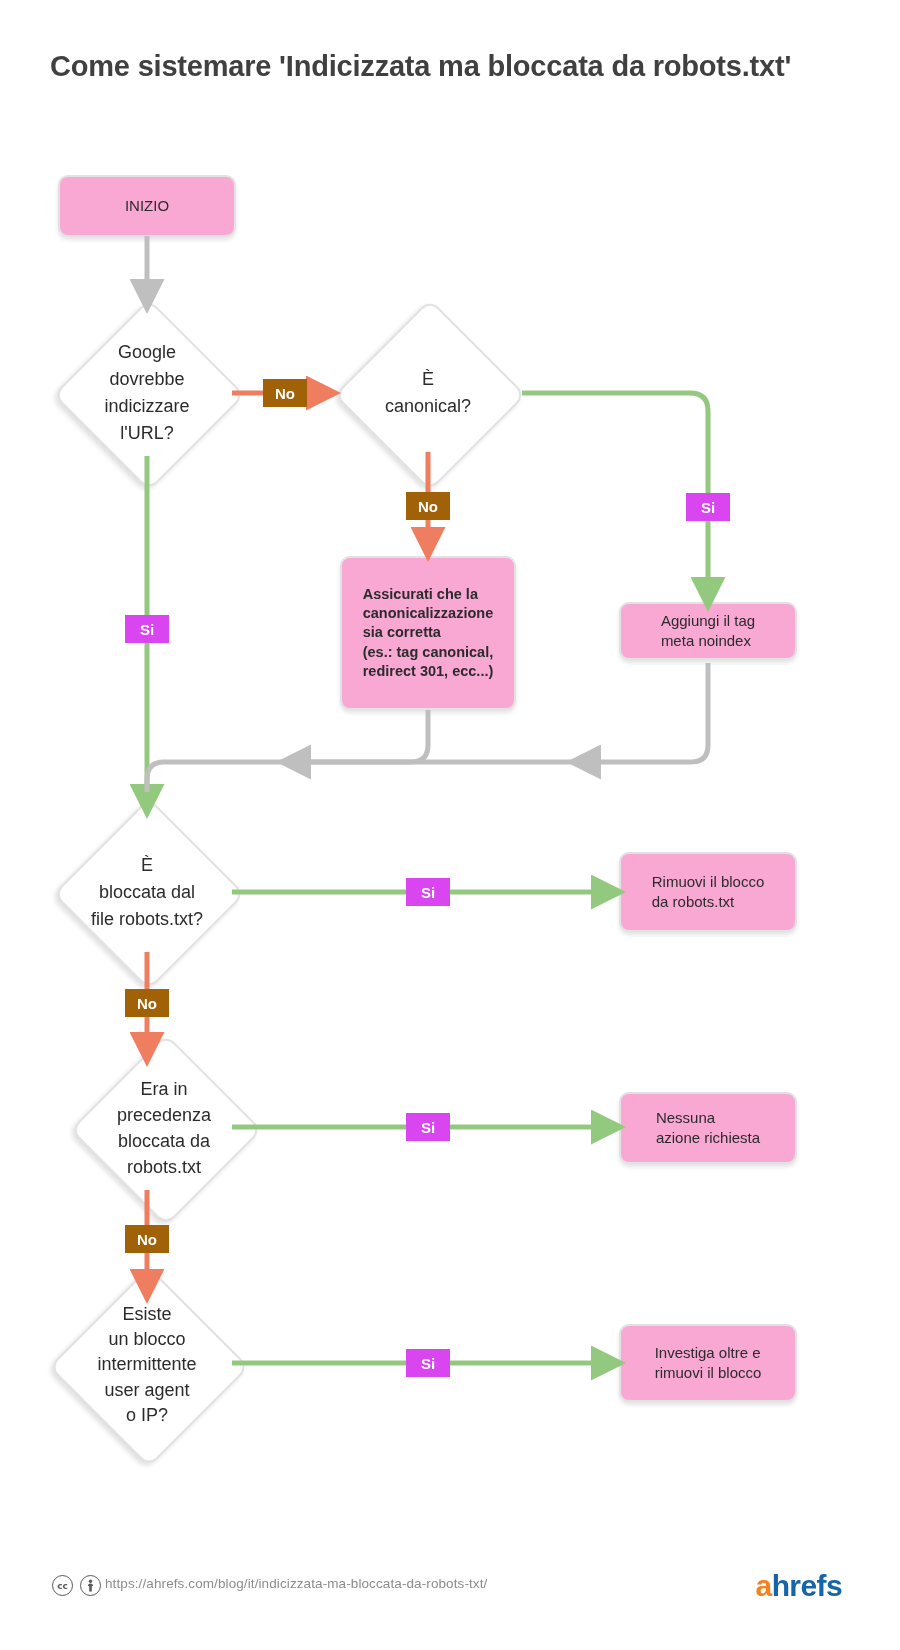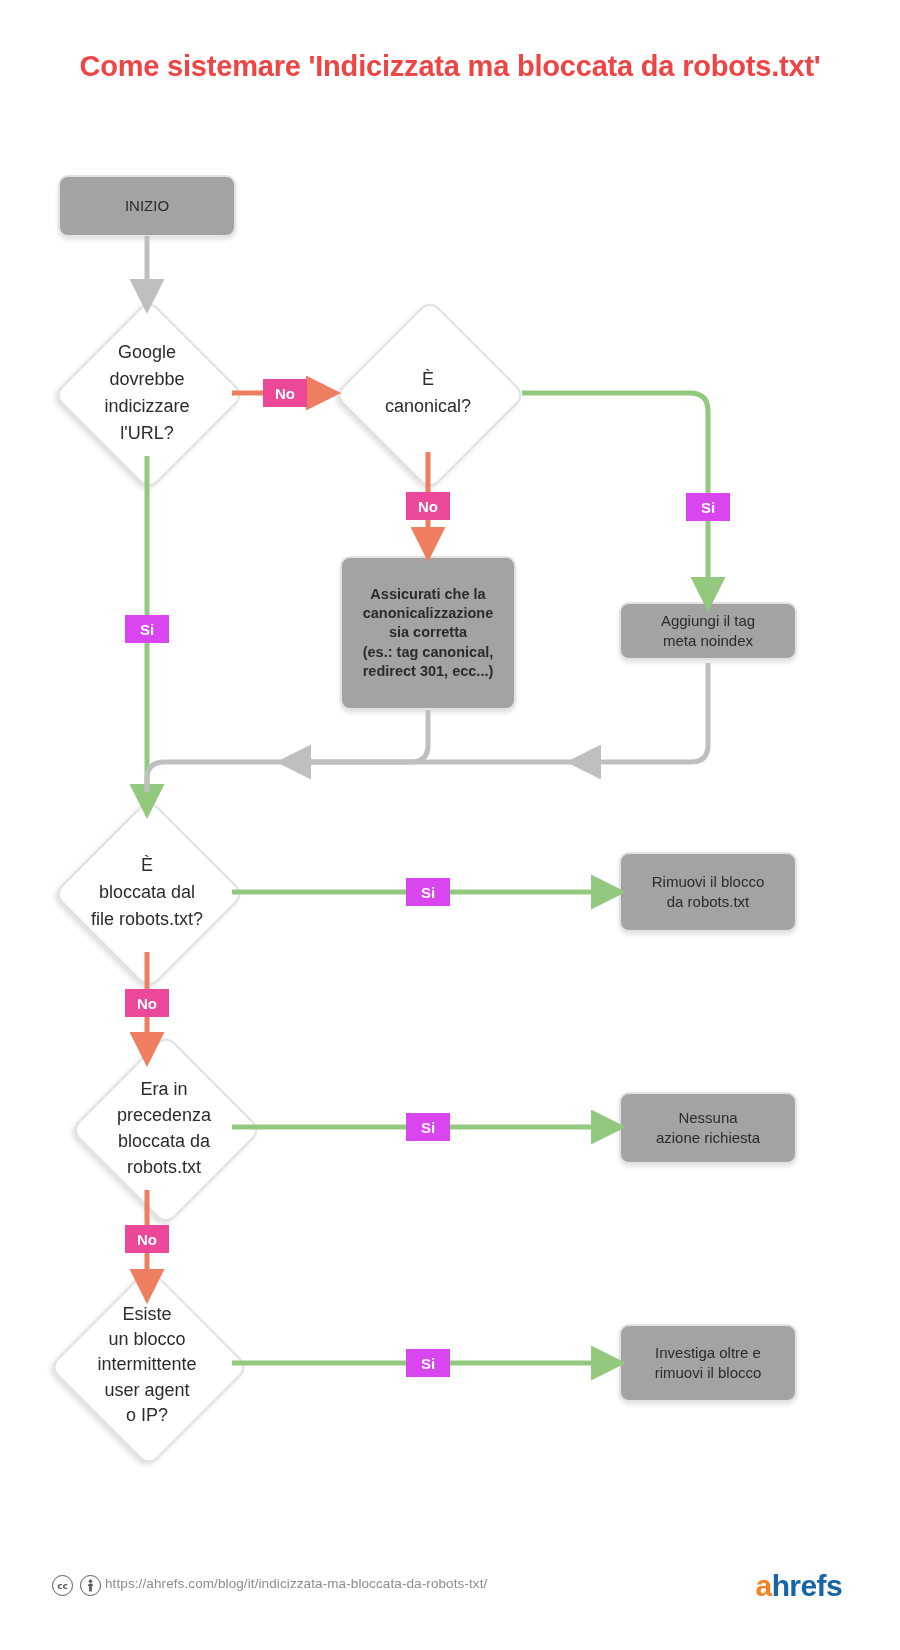--- a/index.html
+++ b/index.html
@@ -10,38 +10,38 @@
     color:#2b2b2b;
     overflow:hidden;
     position:relative;
   }
   .canvas{position:relative;width:900px;height:1650px;}
 
   
   .title{
     position:absolute;
     left:50px; top:48px; width:800px;
-    text-align:center;
+    text-align:left;
     font-size:29px;
     font-weight:bold;
     line-height:1.28;
-    color:#ef4444;
+    color:#404040;
     letter-spacing:-0.2px;
   }
 
   
   .shape{position:absolute;box-sizing:border-box;}
 
   .node-box{
-    background:#a3a3a3;
+    background:#f9a8d4;
     border:2px solid #e2e2e2;
     border-radius:10px;
     box-shadow:0 3px 4px rgba(0,0,0,0.11);
     display:flex;align-items:center;justify-content:center;
-    text-align:center;
+    text-align:left;
     font-size:15px;
     line-height:1.33;
     color:#2b2b2b;
     padding:6px 6px;
   }
   .node-box.bold{font-weight:bold;}
 
   .diamond-wrap{
     position:absolute;
     display:flex;align-items:center;justify-content:center;
@@ -68,21 +68,21 @@
   
   .elabel{
     position:absolute;
     display:flex;align-items:center;justify-content:center;
     color:#ffffff;
     font-weight:bold;
     font-size:15px;
     line-height:1;
     z-index:6;
   }
-  .elabel.no{background:#ec4899;}
+  .elabel.no{background:#a16207;}
   .elabel.si{background:#d946ef;}
 
   
   svg.edges{position:absolute;left:0;top:0;width:900px;height:1650px;z-index:1;}
 
   
   .footer{
     position:absolute;left:0;right:0;top:1575px;height:40px;
   }
   .cc-icons{position:absolute;left:52px;top:0px;display:flex;gap:7px;align-items:flex-start;}

